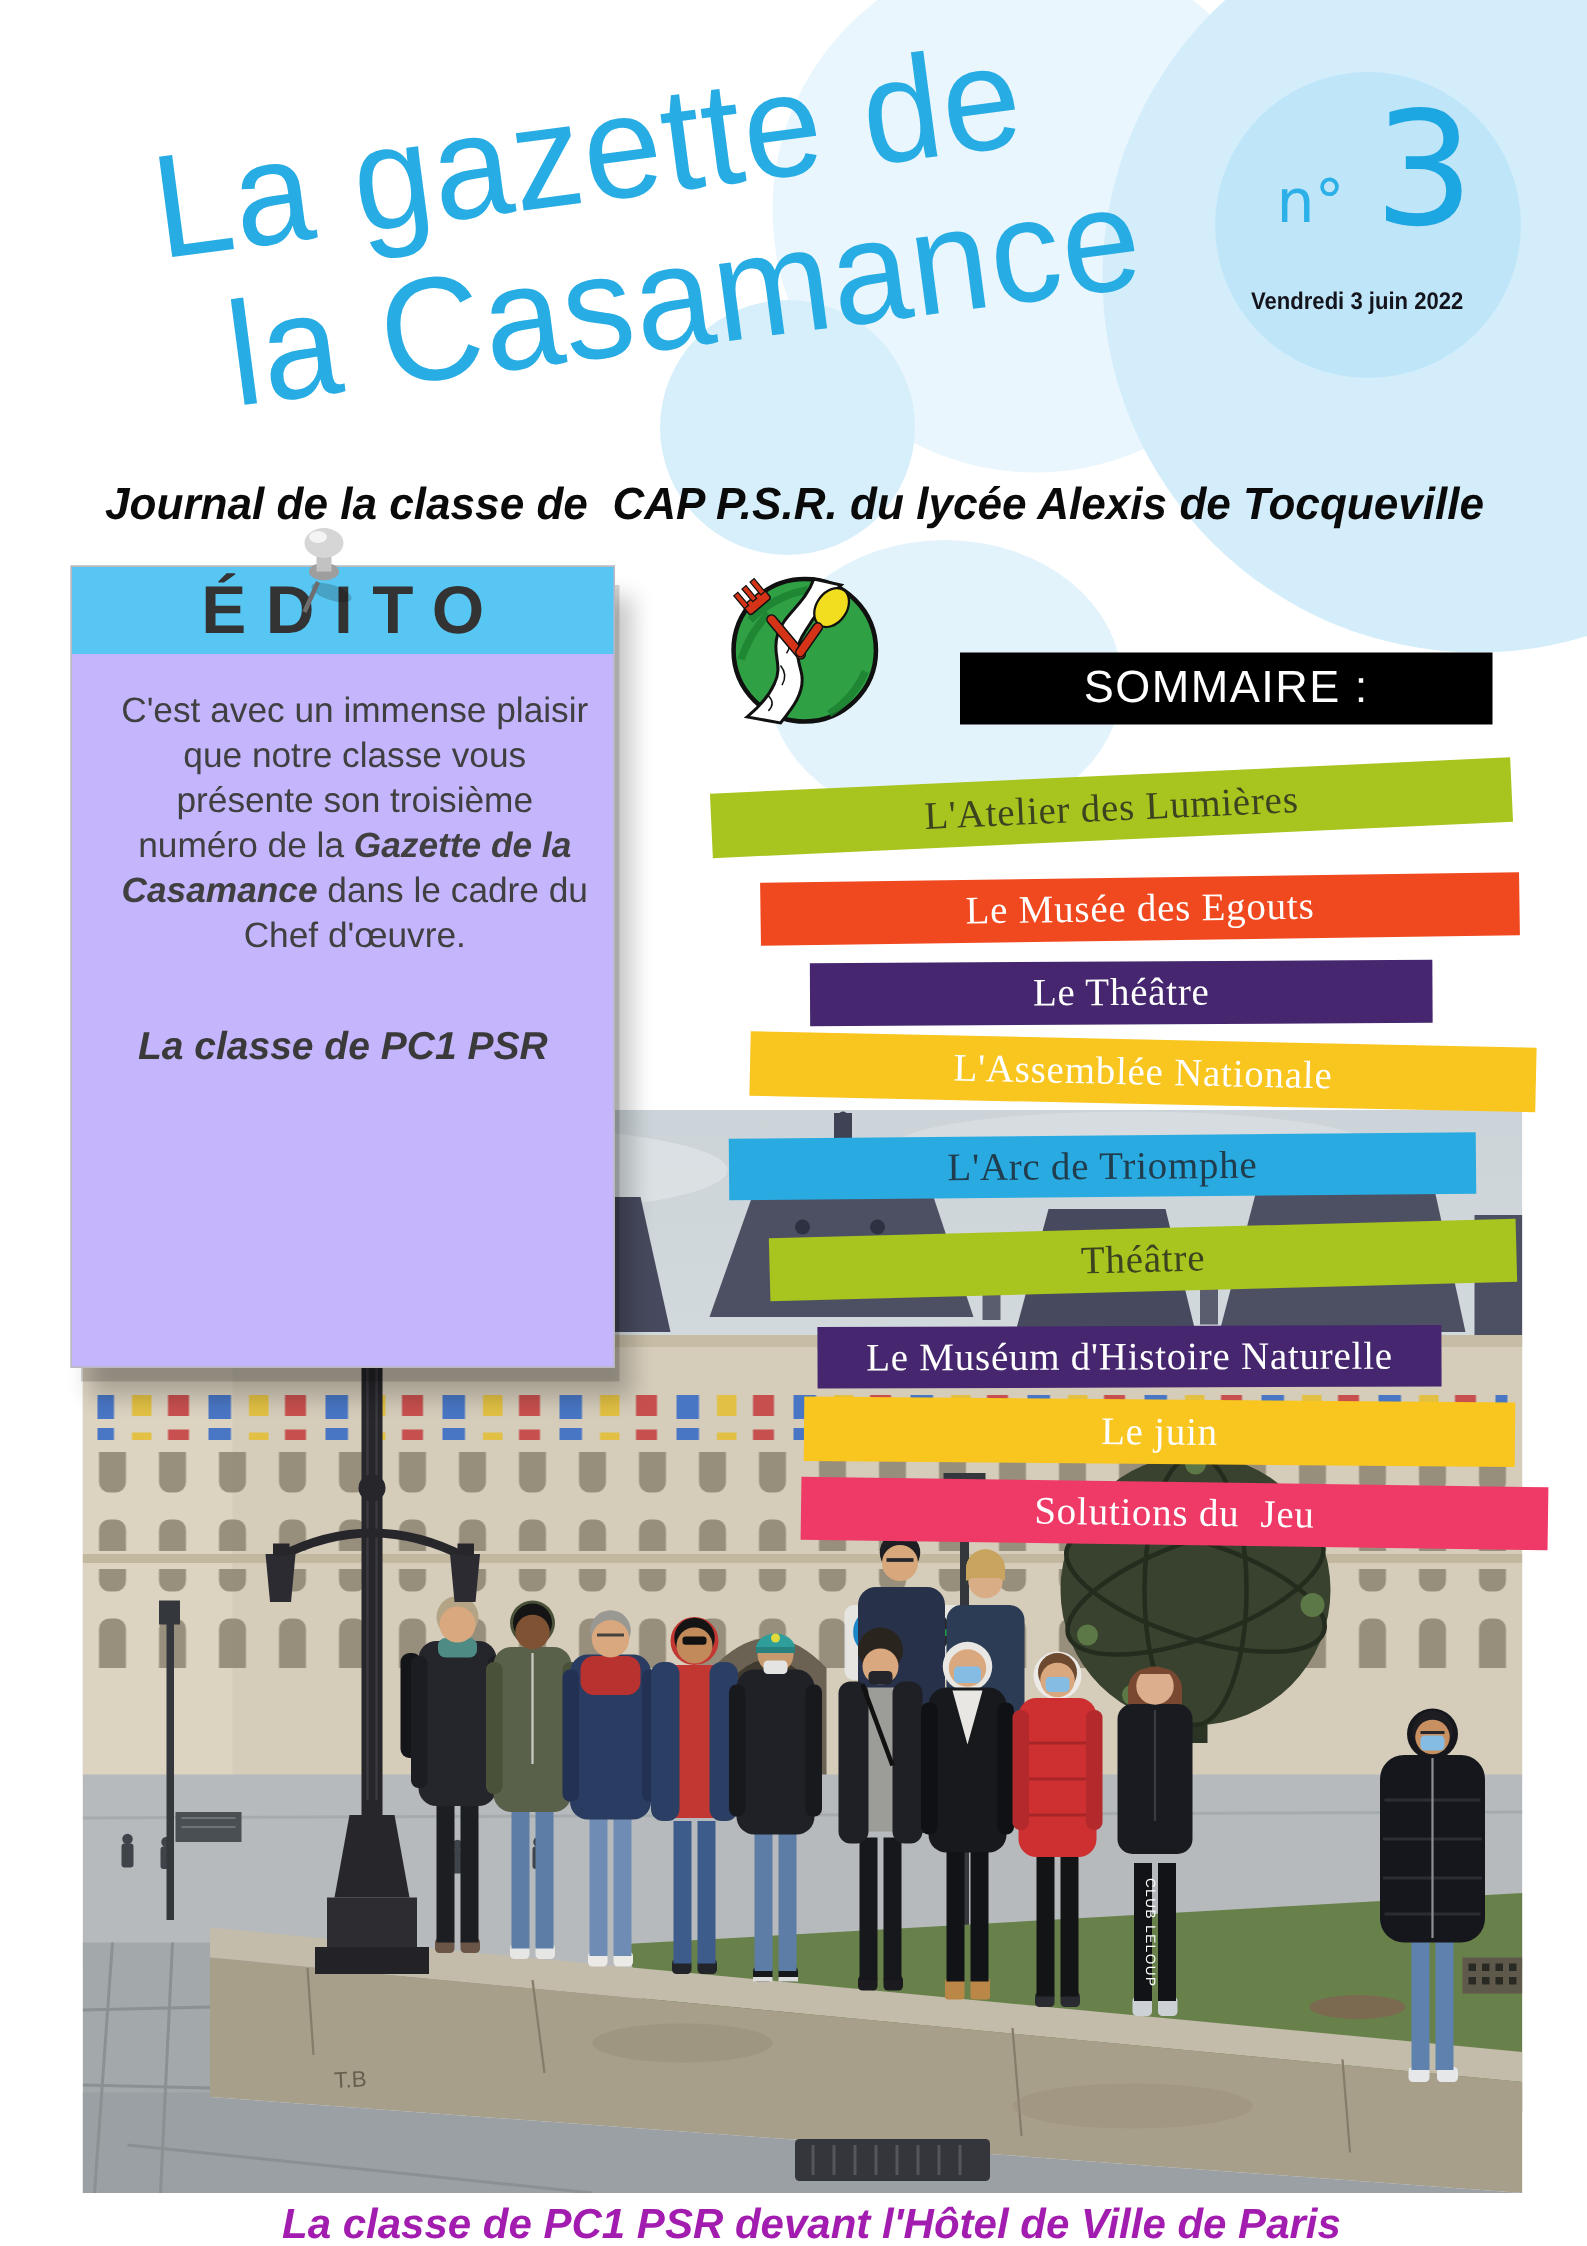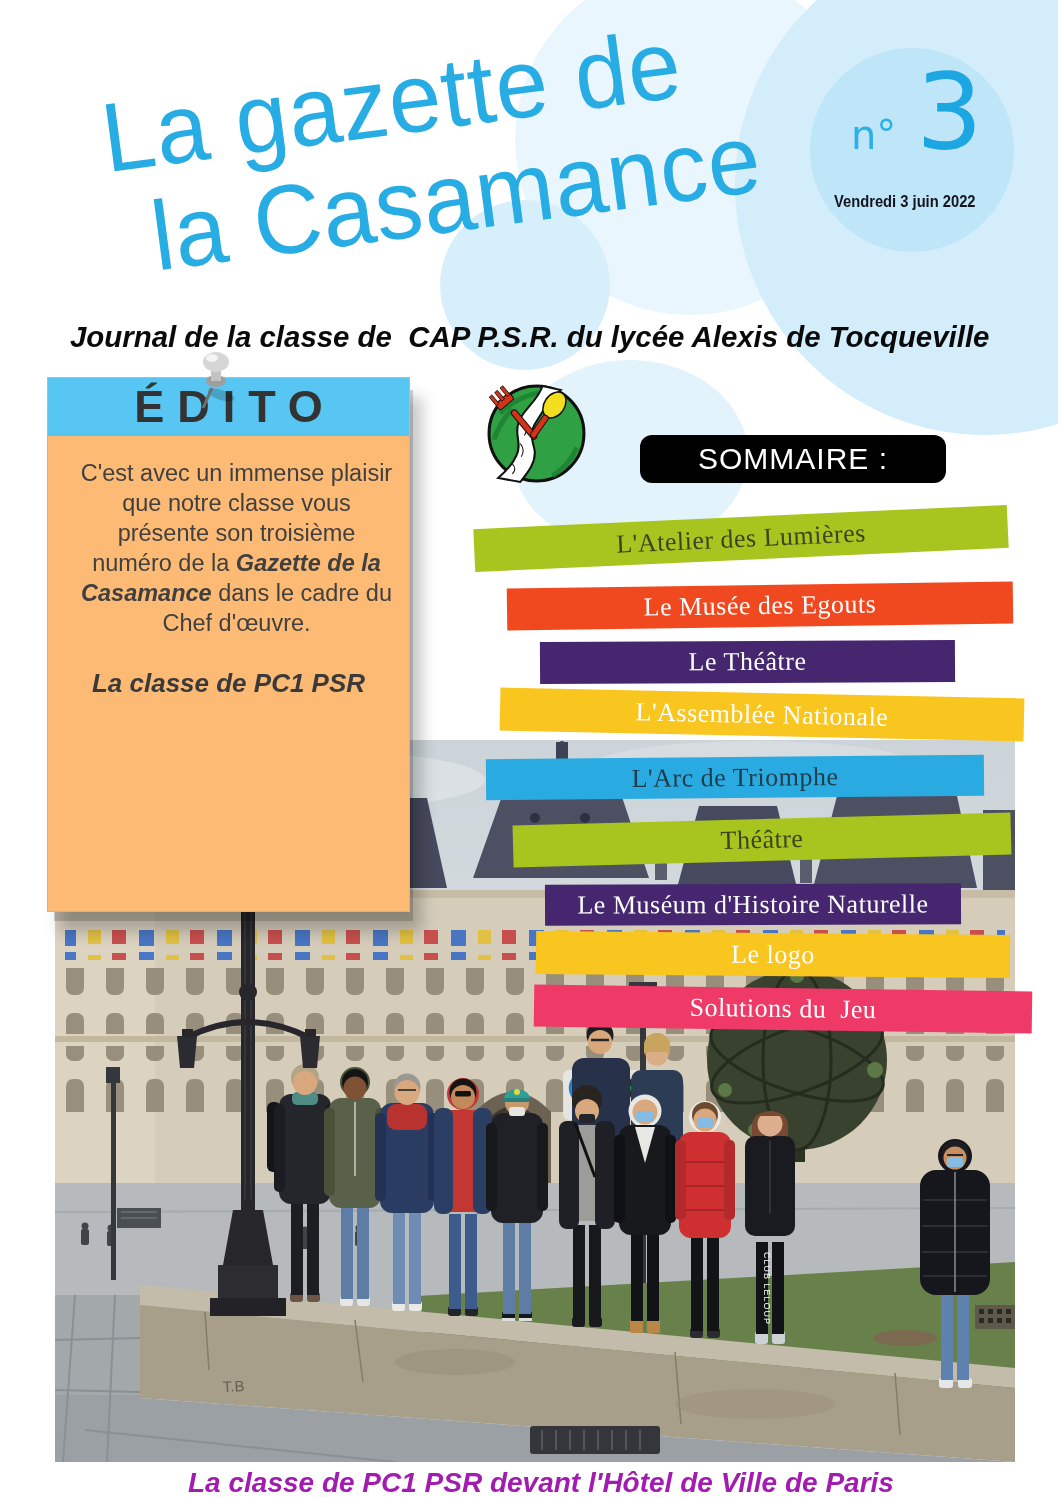--- a/index.html
+++ b/index.html
@@ -24,37 +24,37 @@
   .masthead-title .line2{display:block;padding-left:38px;}
   .issue-label{position:absolute;left:851px;top:112px;font-size:40px;color:#2bb0e8;z-index:1;font-family:"DejaVu Sans",sans-serif;}
   .issue-number{position:absolute;left:916px;top:52px;font-size:105px;color:#1ca6e2;z-index:1;font-family:"DejaVu Sans",sans-serif;}
   .issue-date{position:absolute;left:834px;top:193px;font-size:16px;font-weight:700;color:#14141c;z-index:1;transform:scaleX(.92);transform-origin:0 0;white-space:pre;}
   .subtitle{
     position:absolute;left:70px;top:320px;z-index:1;font-size:30px;font-weight:700;font-style:italic;
     color:#0a0a0a;white-space:pre;transform:scaleX(.98);transform-origin:0 0;
   }
   
   .edito{
-    position:absolute;left:47px;top:377px;width:361px;height:533px;background:#fdba74;z-index:3;
+    position:absolute;left:47px;top:377px;width:361px;height:533px;background:#c4b5fd;z-index:3;
     border:1px solid #b9b9b9;
     box-shadow:5px 11px 0 -2px rgba(0,0,0,0.16),12px 20px 14px rgba(0,0,0,0.22);
   }
   .edito-header{height:58px;background:#57c6f2;display:flex;align-items:center;justify-content:center;}
   .edito-header span{font-size:45px;font-weight:700;color:#333333;letter-spacing:13px;padding-left:13px;}
   .edito-body{padding:22px 13px 0 13px;text-align:center;font-size:23.5px;line-height:30px;color:#404040;}
   .edito-body p{margin:0 0 30px 16px;}
-  .edito-sig{font-size:26px;font-weight:700;font-style:italic;color:#3a3a3a;margin-top:30px;}
+  .edito-sig{font-size:26px;font-weight:700;font-style:italic;color:#3a3a3a;margin-top:44px;}
   .pushpin{position:absolute;left:190px;top:350px;width:52px;height:62px;z-index:4;}
   
   .logo{position:absolute;left:486px;top:383px;width:101px;height:101px;z-index:2;}
   
   .sommaire-bar{
-    position:absolute;left:640px;top:435px;width:306px;height:48px;z-index:2;
+    position:absolute;left:640px;top:435px;width:355px;height:48px;z-index:2;
     display:flex;align-items:center;justify-content:center;
-    font-size:30px;letter-spacing:1px;white-space:pre;border-radius:12px;
+    font-size:30px;letter-spacing:1px;white-space:pre;
   }
   .banner{
     position:absolute;z-index:2;display:flex;align-items:center;justify-content:center;
     font-family:"Liberation Serif",serif;font-size:26px;letter-spacing:.5px;
   }
   .banner span{white-space:pre;}
   .b1{left:474px;top:517px;width:534px;height:43px;transform:rotate(-2.6deg);}
   .b2{left:507px;top:585px;width:506px;height:42px;transform:rotate(-.8deg);}
   .b3{left:540px;top:641px;width:415px;height:42px;transform:rotate(-.3deg);}
   .b4{left:500px;top:693px;width:524px;height:43px;transform:rotate(1.2deg);}
@@ -151,21 +151,21 @@
 <div class="banner b5" style="background-color: rgb(41, 171, 226); color: rgb(32, 61, 77);">
     <span>L'Arc de Triomphe</span>
   </div>
 <div class="banner b6" style="background-color: rgb(168, 196, 30); color: rgb(58, 68, 32);">
     <span>Théâtre</span>
   </div>
 <div class="banner b7" style="background-color: rgb(69, 38, 111); color: rgb(255, 255, 255);">
     <span>Le Muséum d'Histoire Naturelle</span>
   </div>
 <div class="banner b8" style="background-color: rgb(249, 197, 31); color: rgb(255, 255, 255);">
-    <span>Le logo</span>
+    <span>Le juin</span>
   </div>
 <div class="banner b9" style="background-color: rgb(239, 58, 103); color: rgb(255, 255, 255);">
     <span>Solutions du  Jeu</span>
   </div>
 
 <figure class="photo-figure">
   <div class="photo-canvas">
   <svg viewBox="0 0 960 722" preserveAspectRatio="none">
     <defs>
       <linearGradient id="sky" x1="0" y1="0" x2="0" y2="1">

